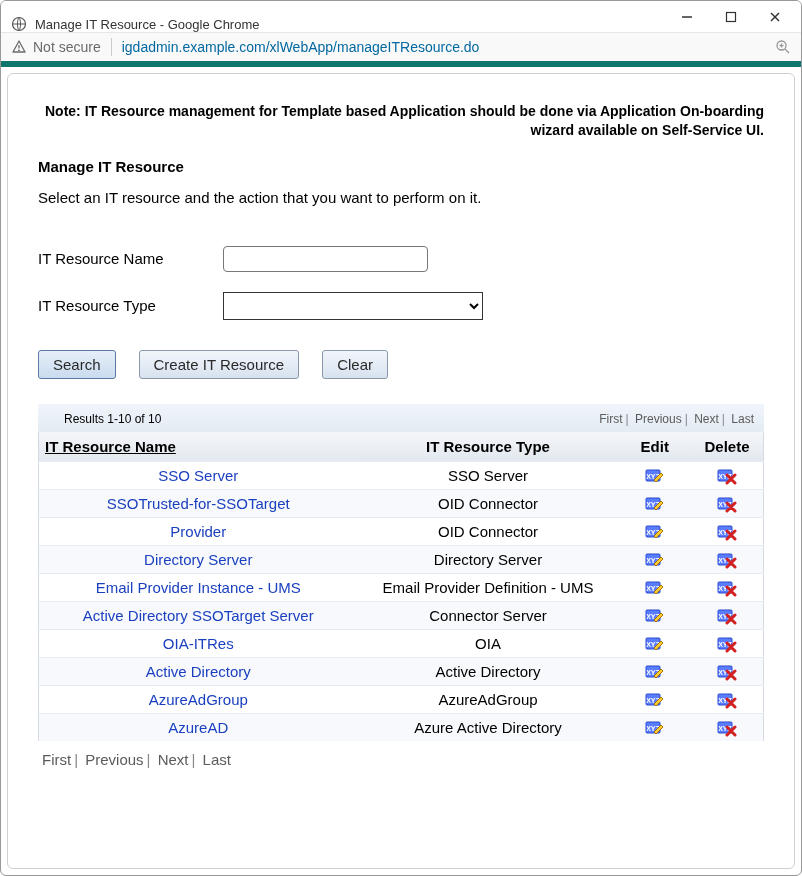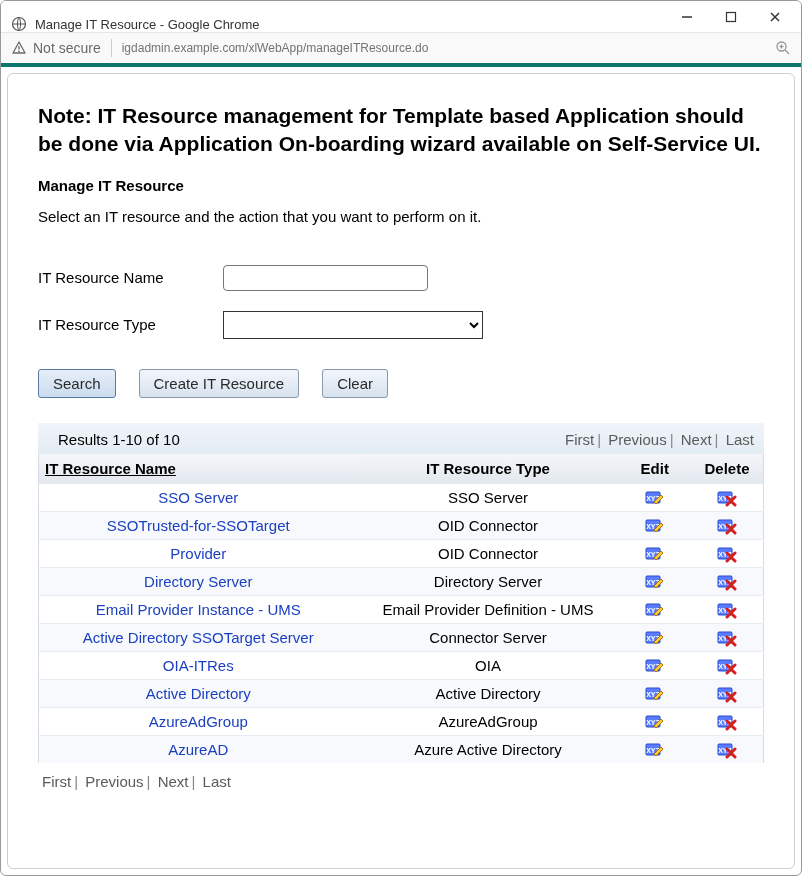--- a/index.html
+++ b/index.html
@@ -32,41 +32,41 @@
   .win-btn svg { width: 12px; height: 12px; }
 
   
   .addrbar {
     height: 34px;
     display: flex;
     align-items: center;
     padding: 0 10px;
     gap: 10px;
     background:#f9f9f9;
-    border-bottom: 4px solid #0f766e;
+    border-bottom: 6px solid #0f766e;
   }
   .not-secure { color:#6a6a6a; font-size: 14px; display:flex; align-items:center; gap:6px;}
   .addr-divider { width:1px; height:18px; background:#ccc; }
-  .url { color:#737373; font-size: 12px; flex:1; }
+  .url { color:#0369a1; font-size: 14px; flex:1; }
   .zoom-icn { width:16px; height:16px; opacity:.6; }
 
   
   .page-outer {
     padding: 6px;
     height: calc(100% - 66px);
   }
   .page {
     border: 1px solid #cfcfcf;
     border-radius: 6px;
     padding: 28px 30px 20px 30px;
     height: 100%;
     font-family: Verdana, Arial, sans-serif;
     color:#000;
   }
-  .note { font-weight: bold; font-size: 21px; line-height:1.35; margin-bottom: 18px; }
+  .note { font-weight: bold; font-size: 14px; line-height:1.35; margin-bottom: 18px; text-align: right; }
   .heading { font-weight: bold; font-size: 15px; margin-bottom: 14px; }
   .instr { font-size: 15px; margin-bottom: 40px; }
   .form-row { display:flex; align-items:center; margin-bottom: 20px; }
   .form-row label { width: 185px; font-size:15px;}
   .form-row input[type=text] {
     width: 205px; height: 26px; border:1px solid #777; border-radius:4px; padding:2px 6px; font-size:14px;
   }
   .form-row select {
     width: 260px; height:28px; border:1px solid #333; font-size:14px; background:#fff;
   }
@@ -74,22 +74,22 @@
   .btn {
     border:1px solid #8a98ab; background: linear-gradient(#f2f6fb,#d7e2ef);
     border-radius:3px; padding:5px 14px; font-size:15px; color:#2a2a2a;
     cursor:pointer; font-family: Verdana, Arial, sans-serif;
   }
   .btn.sel { background: linear-gradient(#e6eef8,#cadcef); border-color:#5a7aa3; }
 
   
   .results-bar {
     background: linear-gradient(#f1f5fb,#e3ebf3);
-    padding: 8px 10px 6px 20px;
-    display:flex; align-items:center; font-size:15px;
+    padding: 8px 10px 6px 26px;
+    display:flex; align-items:center; font-size:12px;
   }
   .results-bar .left { flex:1;}
   .results-bar .pager { color:#5b5b5b;}
   table.datatbl {
     width:100%; border-collapse: collapse; font-size:15px;
     border-left:1px solid #d4dbe4; border-right:1px solid #d4dbe4;
   }
   table.datatbl th {
     background: linear-gradient(#f4f6f9,#e3e8ef);
     text-align:center; padding:6px 6px; font-size:15px;

